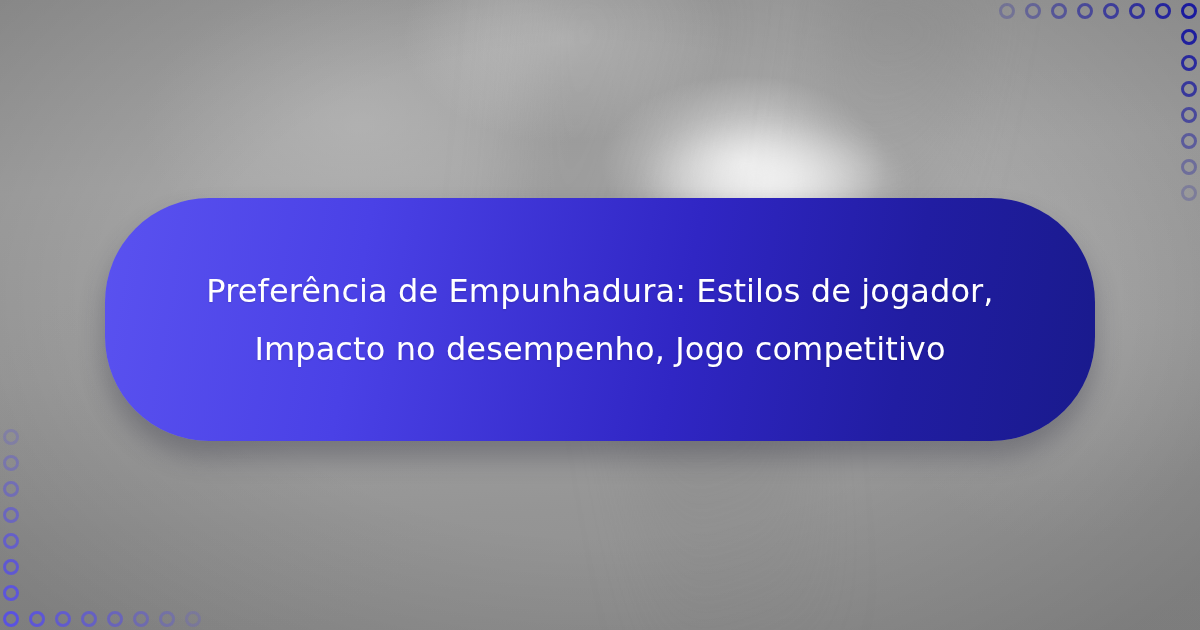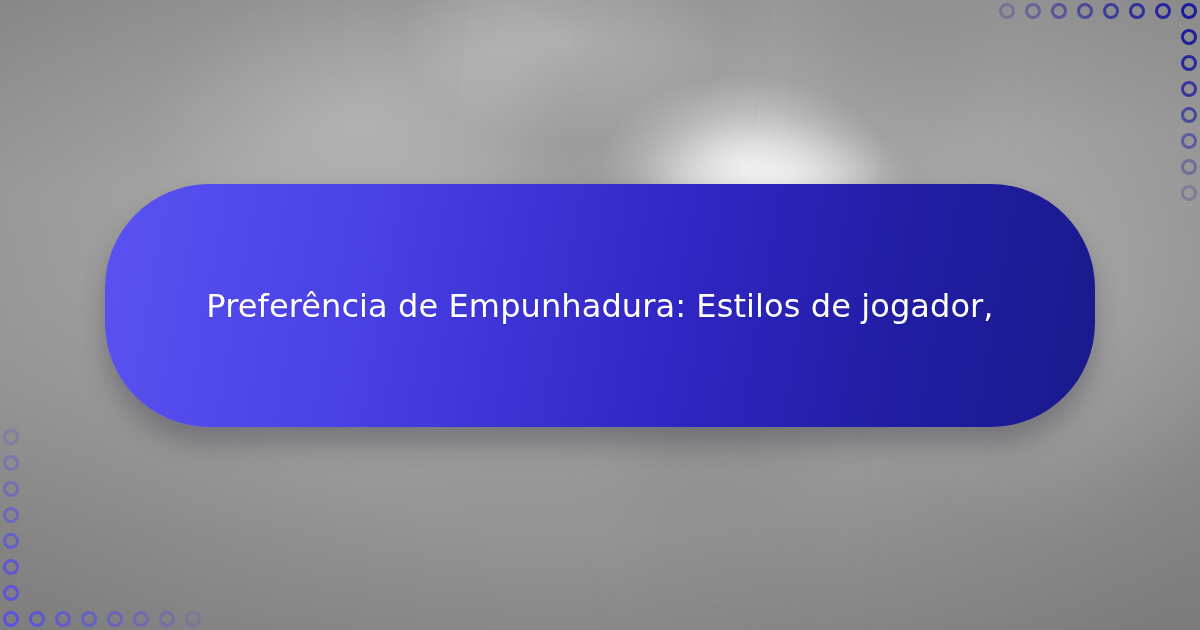--- a/index.html
+++ b/index.html
@@ -85,21 +85,21 @@
     height: 16px;
     border-radius: 50%;
     border: 3px solid currentColor;
     box-sizing: border-box;
   }
 
   
   .card {
     position: absolute;
     left: 105px;
-    top: 184px;
+    top: 198px;
     width: 990px;
     height: 243px;
     border-radius: 104px;
     background: linear-gradient(100deg, #5a52f0 0%, #4a41e6 26%, #3026c4 58%, #211da2 80%, #191a8c 100%);
     box-shadow: 0 16px 26px rgba(40,40,60,0.32);
     display: flex;
     align-items: center;
     justify-content: center;
   }
   .card-title {
@@ -157,16 +157,17 @@
       <span class="dot" style="color: rgb(90, 82, 224); opacity: 0.74; left: 3px; bottom: 81px;"></span>
       <span class="dot" style="color: rgb(90, 82, 224); opacity: 0.62; left: 3px; bottom: 107px;"></span>
       <span class="dot" style="color: rgb(90, 82, 224); opacity: 0.5; left: 3px; bottom: 133px;"></span>
       <span class="dot" style="color: rgb(90, 82, 224); opacity: 0.38; left: 3px; bottom: 159px;"></span>
       <span class="dot" style="color: rgb(90, 82, 224); opacity: 0.26; left: 3px; bottom: 185px;"></span>
     </div>
 
   <div class="card">
     <h1 class="card-title">
       <span>Preferência de Empunhadura: Estilos de jogador,</span><br>
+      <span>Impacto no desempenho, Jogo competitivo</span>
     </h1>
   </div>
 
 </div>
 
 </body></html>

